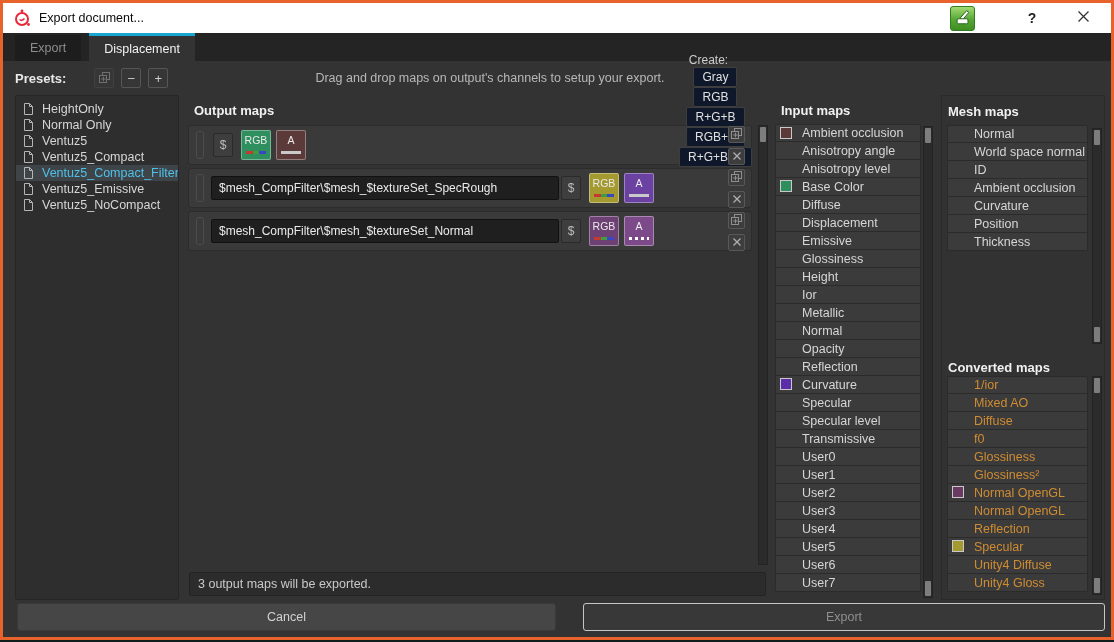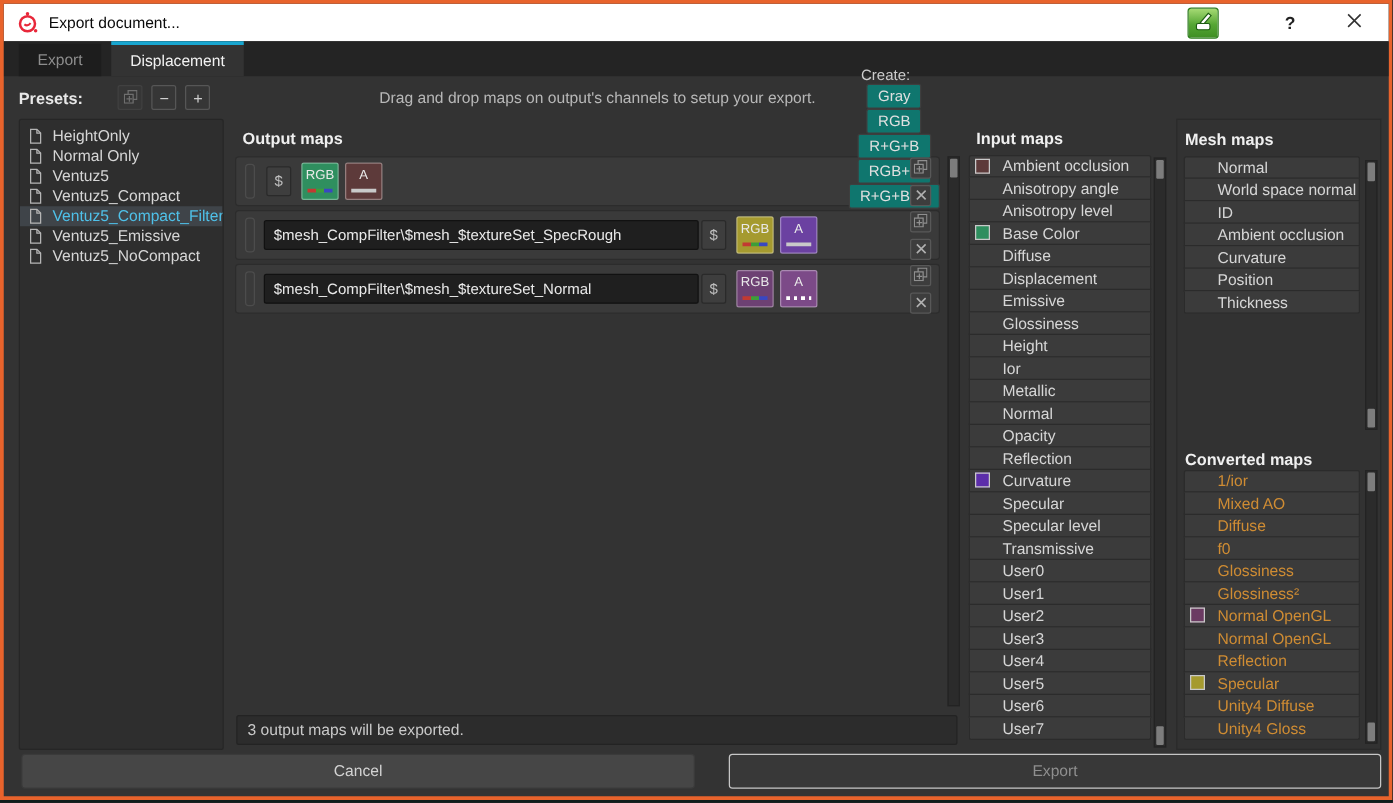--- a/index.html
+++ b/index.html
@@ -23,40 +23,40 @@
   .tab { display:flex; align-items:center; padding:0 15px; font-size:12.5px; cursor:pointer; }
   .tab.inactive { background:#1d1d1d; color:#8d8d8d; margin-top:2px; }
   .tab.active { background:#333333; color:#f2f2f2; border-top:3px solid #18a6d0; margin-left:8px; }
 
   
   .toolrow { height:34px; position:relative; display:flex; align-items:center; padding-left:12px; }
   .presets-label { font-weight:bold; font-size:13px; color:#e8e8e8; }
   .tb-btn { width:20px; height:20px; margin-left:7px; border:1px solid #565656; border-radius:2px; background:#363636;
             color:#cfcfcf; font-size:13px; line-height:1; display:flex; align-items:center; justify-content:center; cursor:pointer; }
   .tb-btn.first { margin-left:28px; border-color:#414141; }
-  .hint { position:absolute; left:185px; width:580px; text-align:center; color:#b8b8b8; font-size:12.5px; }
+  .hint { position:absolute; left:197px; width:580px; text-align:center; color:#b8b8b8; font-size:12.5px; }
 
   
   .main { height:505px; display:flex; padding-left:12px; }
 
   
   .presets-panel { width:164px; margin-right:9px; background:#2e2e2e; border:1px solid #262626; border-radius:2px; padding-top:5px; overflow:hidden; }
   .preset-item { height:16px; display:flex; align-items:center; padding-left:7px; cursor:pointer; white-space:nowrap; }
   .preset-item .picon { width:11px; height:14px; margin-right:8px; flex:none; display:inline-flex; }
   .preset-item .plabel { color:#d6d6d6; font-size:12.5px; }
   .preset-item.sel { background:#3f4449; }
   .preset-item.sel .plabel { color:#4fc1e9; }
 
   
   .output-panel { width:580px; margin-right:7px; position:relative; }
   .out-header { height:30px; display:flex; align-items:center; }
   .out-title { font-weight:bold; font-size:13px; color:#f0f0f0; padding-left:6px; }
   .create-group { margin-left:auto; display:flex; align-items:center; margin-right:16px;flex-direction:column; }
   .create-label { color:#cccccc; margin-right:8px; }
-  .create-btn { height:20px; margin-left:6px; padding:0 8px; background:#0f766e; border:1px solid #3e3e3e; border-radius:2px; color:#e0e0e0; font-size:12px; cursor:pointer; }
+  .create-btn { height:20px; margin-left:6px; padding:0 8px; background:#0f172a; border:1px solid #3e3e3e; border-radius:2px; color:#e0e0e0; font-size:12px; cursor:pointer; }
 
   .output-rows { margin-right:16px; }
   .orow { height:40px; margin-bottom:3px; background:#3a3a3a; border:1px solid #2c2c2c; border-radius:3px; display:flex; align-items:center; padding:0 4px; }
   .handle { width:8px; height:28px; border:1px solid #4c4c4c; border-radius:3px; margin:0 7px 0 3px; flex:none; cursor:grab; }
   .path-input { width:348px; height:24px; background:#1f1f1f; border:1px solid #111; border-radius:2px; color:#eaeaea; font-size:12px; padding:0 7px; font-family:"Liberation Sans",sans-serif; }
   .dollar-btn { width:20px; height:24px; margin-left:2px; background:#3e3e3e; border:1px solid #2a2a2a; border-radius:2px; color:#bdbdbd; font-size:12px; cursor:pointer; }
   .swatch { width:30px; height:30px; border:1px solid rgba(255,255,255,0.35); border-radius:2px; position:relative; margin-left:5px; cursor:pointer; flex:none; }
   .swatch.first { margin-left:8px; }
   .sw-label { position:absolute; top:3px; left:0; right:0; text-align:center; font-size:10.5px; color:#eaeaea; }
   .sw-bar { position:absolute; bottom:5px; left:4px; right:4px; height:3px; }

